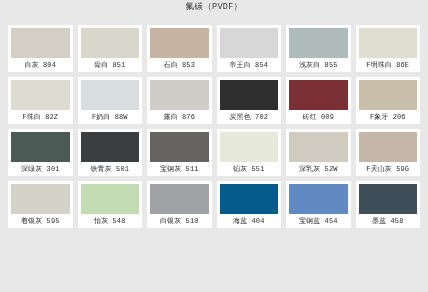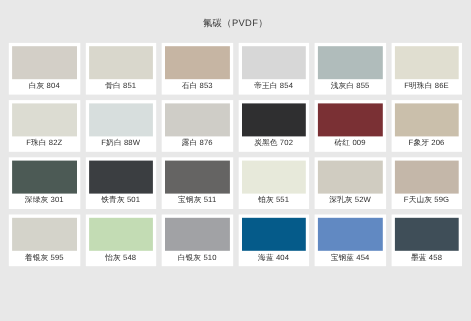--- a/index.html
+++ b/index.html
@@ -17,21 +17,22 @@
     -webkit-font-smoothing: antialiased;
   }
 
   .page {
     width: 428px;
     height: 292px;
     background: #e8e8e8;
     display: flex;
     flex-direction: column;
     align-items: center;
-    padding-top: 15px;
+    padding-top: 1px;
+    font-family: Liberation Mono, monospace;
   }
 
   .page-title {
     font-size: 8.5px;
     color: #3a3a3a;
     letter-spacing: 0.3px;
     line-height: 12px;
     margin-bottom: 12px;
     text-align: center;
     font-weight: 400;

